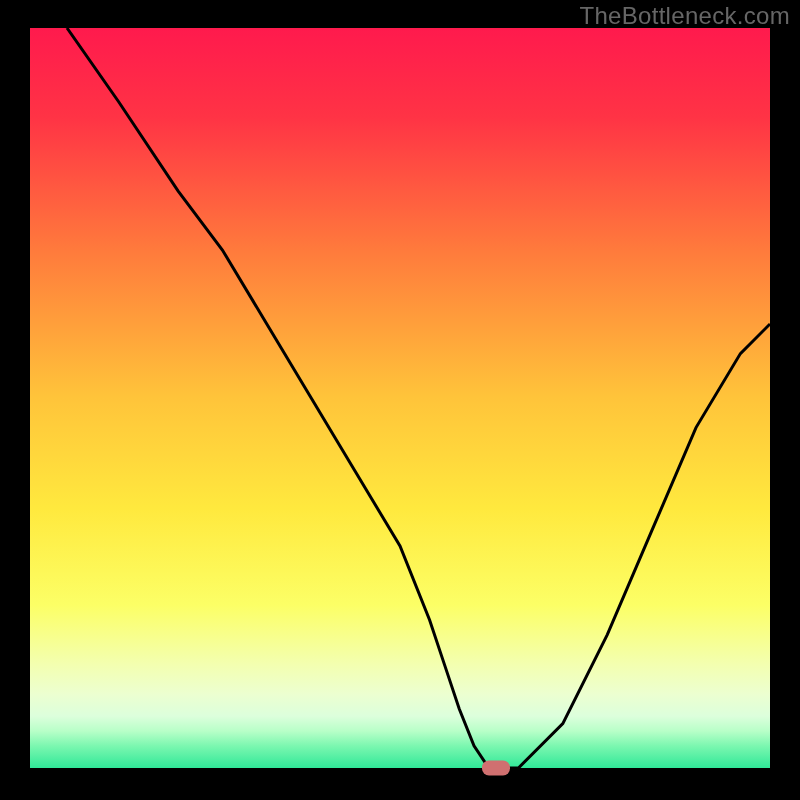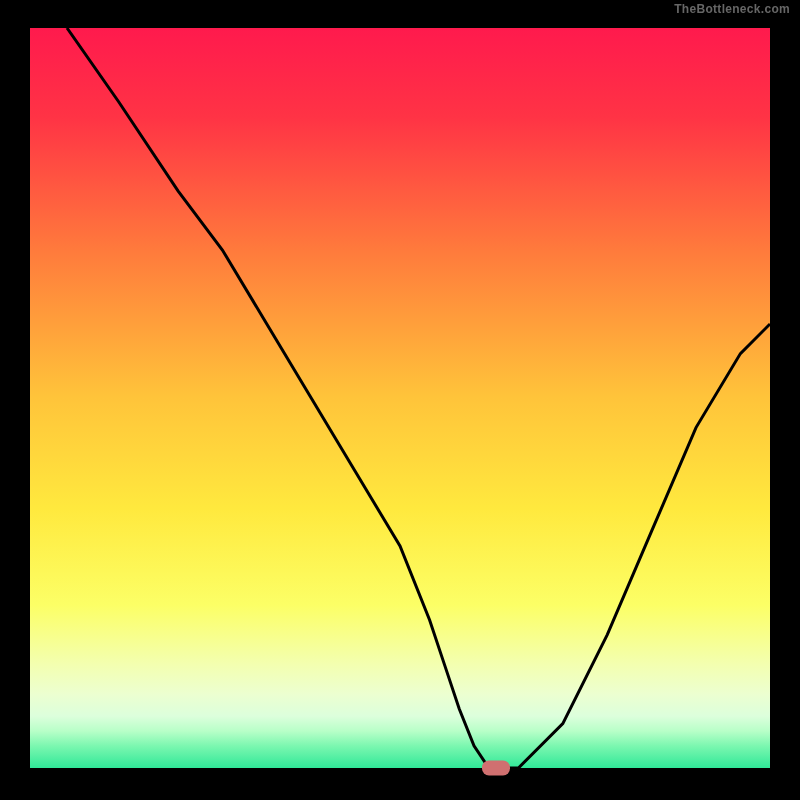--- a/index.html
+++ b/index.html
@@ -15,22 +15,22 @@
     position: relative;
     width: 800px;
     height: 800px;
     background: #000;
   }
   .watermark {
     position: absolute;
     top: 2px;
     right: 10px;
     color: #666;
-    font-size: 12px;
-    font-weight: 700;
+    font-size: 24px;
+    font-weight: 400;
     letter-spacing: 0.3px;
     z-index: 5;
   }
   .plot-area {
     position: absolute;
     left: 30px;
     top: 28px;
     width: 740px;
     height: 740px;
   }

